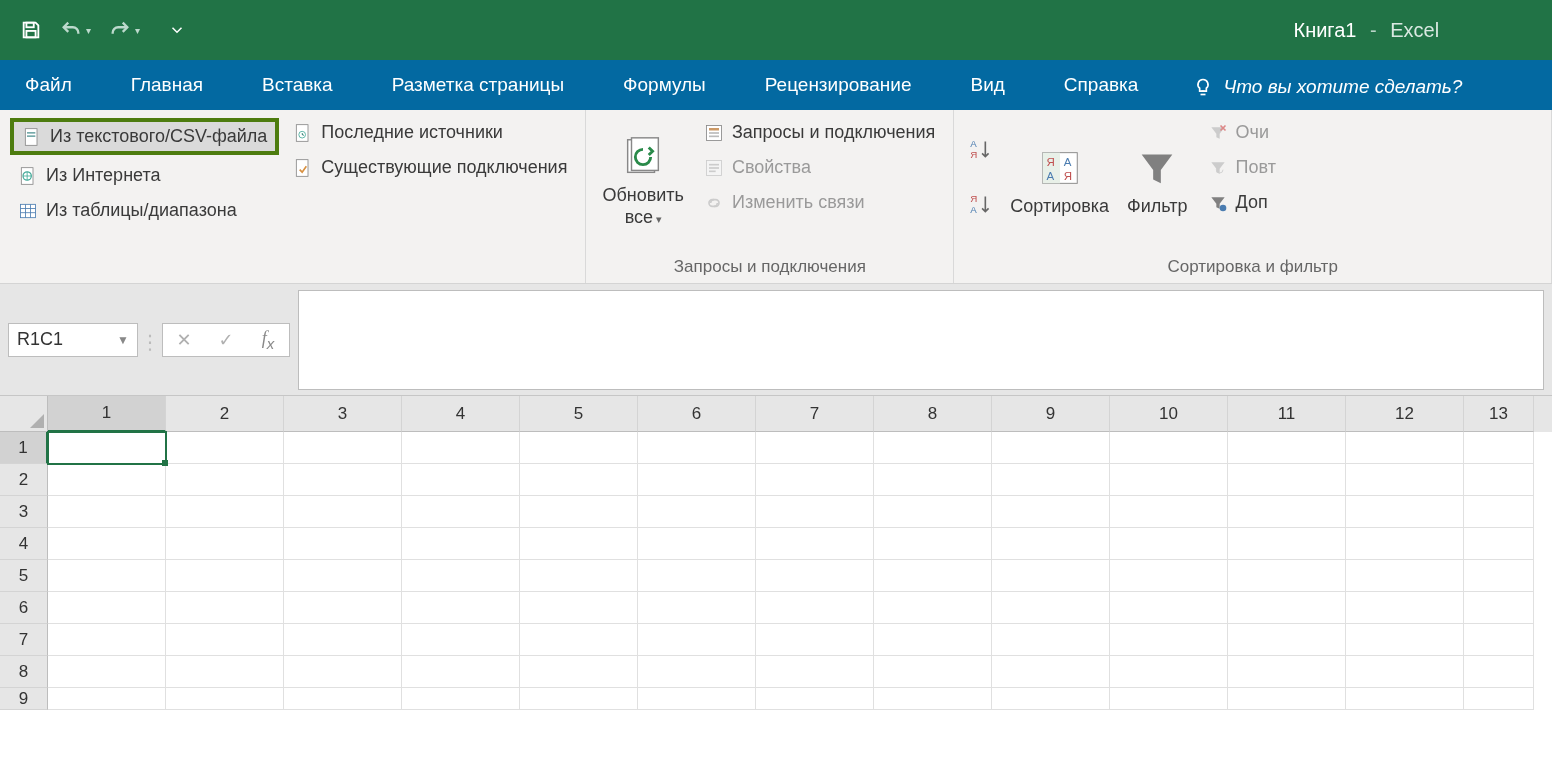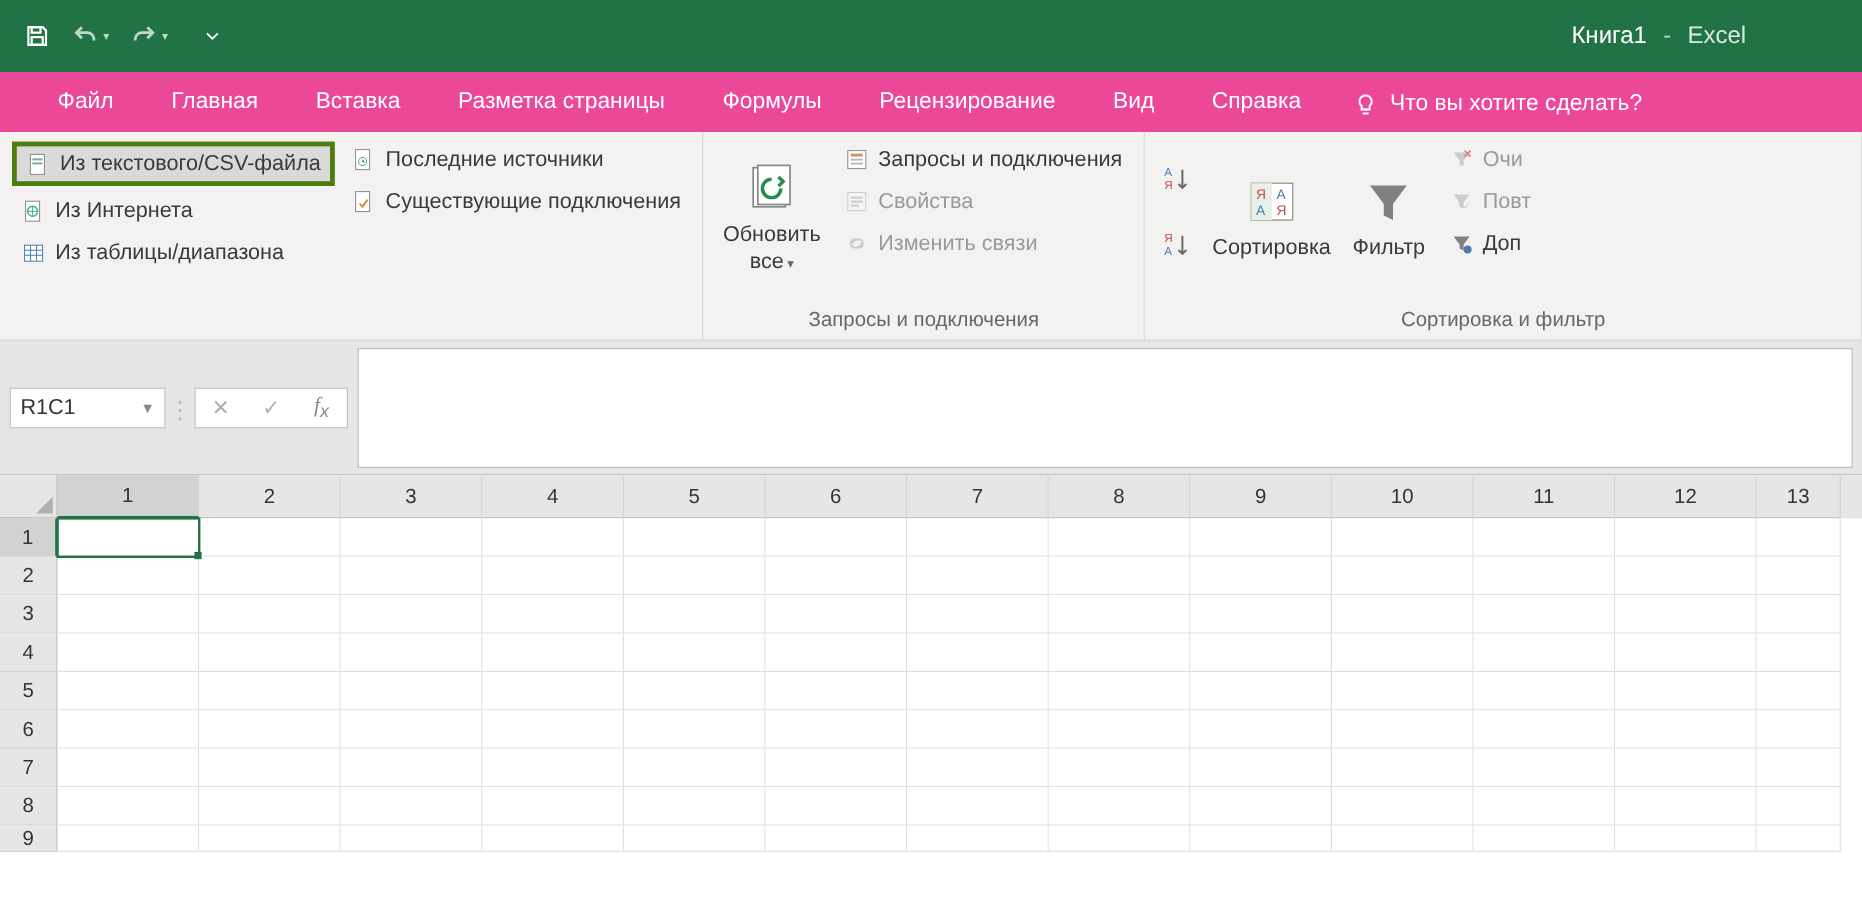--- a/index.html
+++ b/index.html
@@ -3,30 +3,30 @@
 <meta charset="utf-8">
 <style>
 * { margin: 0; padding: 0; box-sizing: border-box; font-family: "Segoe UI", Arial, sans-serif; }
 body { background: #fff; overflow: hidden; width: 1552px; height: 762px; }
 
 
 .titlebar { background: #217346; height: 60px; display: flex; align-items: center; padding: 0 20px; position: relative; }
 .qat { display: flex; align-items: center; gap: 18px; }
 .qat-item { color: #fff; cursor: pointer; display: flex; align-items: center; }
 .qat-dropdown { font-size: 10px; margin-left: 4px; color: #bcd9cc; }
-.title-center { position: absolute; left: 50%; transform: translateX(-50%); color: #fff; font-size: 20px; white-space: nowrap; left: auto; right: 24px; }
+.title-center { position: absolute; left: 50%; transform: translateX(-50%); color: #fff; font-size: 20px; white-space: nowrap; left: auto; right: 40px; }
 .title-doc { color: #fff; }
 .title-sep { color: #b8d4c7; margin: 0 8px; }
 .title-app { color: #d9e8e1; }
 
 
-.tabs { background: #ec4899; height: 50px; display: flex; align-items: flex-end; padding: 0 24px; gap: 0; }
+.tabs { background: #0369a1; height: 50px; display: flex; align-items: flex-end; padding: 0 1px; gap: 11px; }
 .tab { color: #fff; padding: 12px 24px 14px 24px; font-size: 19px; cursor: pointer; white-space: nowrap; }
 .tab.active { background: #f3f2f1; color: #217346; }
-.tell-me { display: flex; align-items: center; gap: 10px; color: #fff; padding: 12px 20px; font-size: 19px; cursor: text; }
+.tell-me { display: flex; align-items: center; gap: 10px; color: #fff; padding: 12px 20px; font-size: 19px; cursor: text; font-style: italic; }
 .bulb { width: 20px; height: 20px; }
 
 
 .ribbon { background: #f3f2f1; height: 174px; border-bottom: 1px solid #d4d4d4; display: flex; }
 .ribbon-group { display: flex; flex-direction: column; justify-content: space-between; padding: 6px 10px 4px 10px; border-right: 1px solid #d9d9d9; }
 .ribbon-group-content { display: flex; align-items: flex-start; gap: 6px; flex: 1; }
 .ribbon-group-label { text-align: center; color: #666; font-size: 17px; padding: 4px 0 2px 0; }
 .big-btn { display: flex; flex-direction: column; align-items: center; justify-content: center; padding: 4px 6px; cursor: pointer; text-align: center; height: 130px; }
 .big-btn .icon-box { width: 48px; height: 48px; display: flex; align-items: center; justify-content: center; }
 .big-btn-label { font-size: 18px; color: #3a3a3a; margin-top: 4px; line-height: 1.2; }

